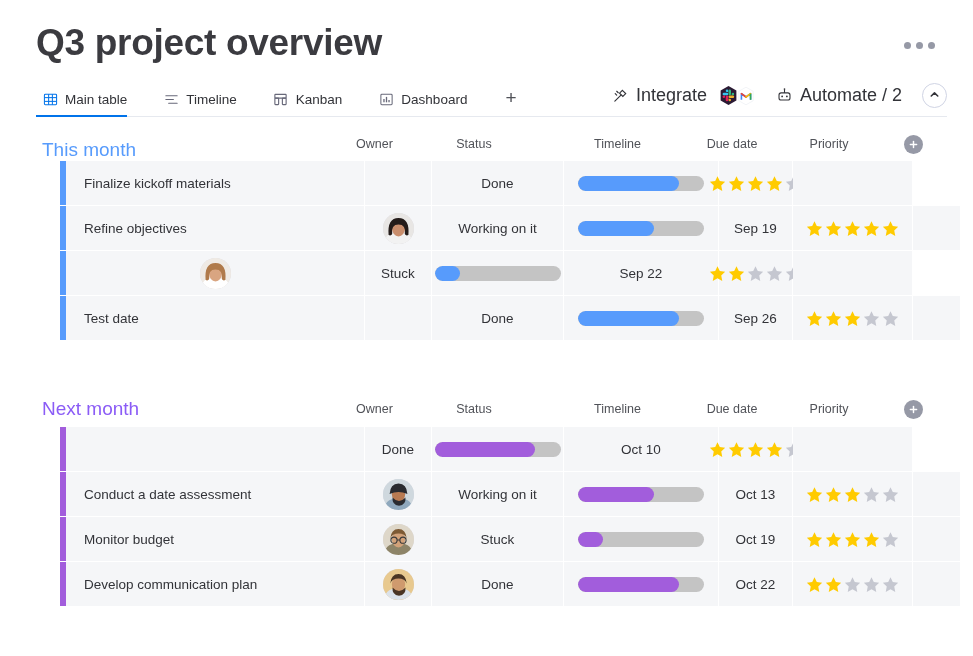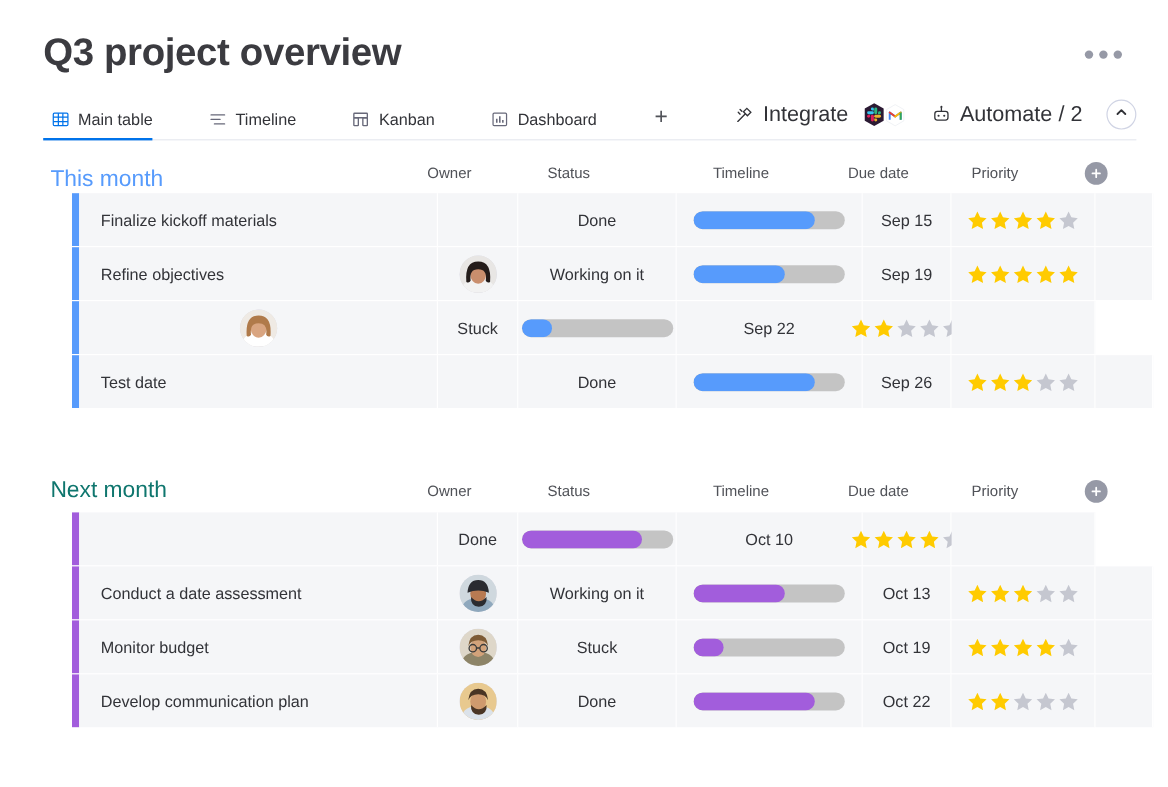--- a/index.html
+++ b/index.html
@@ -8,36 +8,36 @@
     background:#ffffff;
     font-family:"Liberation Sans", sans-serif;
     color:#323338;
     overflow:hidden;
   }
   .page{position:relative;width:973px;height:656px;}
 
   
   .board-header{position:absolute;left:36px;top:22px;right:26px;height:46px;}
   .board-title{
-    font-size:32px;font-weight:700;color:#3b3b40;letter-spacing:-0.3px;
+    font-size:37px;font-weight:700;color:#3b3b40;letter-spacing:-0.3px;
     line-height:42px;margin:0;
   }
   .more-menu{
     position:absolute;right:8px;top:16px;display:flex;gap:5px;
     cursor:pointer;padding:4px;
   }
   .more-menu i{width:7px;height:7px;border-radius:50%;background:#9699a6;display:block;}
 
   
   .tabbar{
     position:absolute;left:36px;top:82px;right:26px;height:34px;
     border-bottom:1px solid #e6e9ef;
     display:flex;align-items:flex-end;
   }
-  .tabs{display:flex;align-items:flex-end;gap:12px;margin-top:28px;}
+  .tabs{display:flex;align-items:flex-end;gap:2px;margin-top:28px;}
   .tab{
     display:flex;align-items:center;gap:7px;
     padding:0 14px 9px 6px;font-size:13.5px;color:#323338;
     cursor:pointer;position:relative;margin-right:14px;
   }
   .tab.active{color:#323338;font-weight:400;}
   .tab.active::after{
     content:"";position:absolute;left:0;right:14px;bottom:-1px;height:2px;background:#0073ea;
   }
   .tab-icon{width:16px;height:16px;display:inline-flex;align-items:center;justify-content:center;color:#676879;}
@@ -59,21 +59,21 @@
   }
 
   
   .group{position:absolute;left:36px;width:901px;}
   .group-1{top:126px;}
   .group-2{top:392px;}
 
   .group-head{display:flex;align-items:center;height:34px;}
   .group-title{font-size:19px;font-weight:400;line-height:24px;}
   .g1 .group-title{color:#579bfc;margin-top:12px;}
-  .g2 .group-title{color:#0f766e;}
+  .g2 .group-title{color:#8b5cf6;}
 
   .col-head{
     font-size:12.5px;color:#505258;text-align:center;
     display:flex;align-items:center;justify-content:center;height:34px;
   }
   .add-col{
     width:19px;height:19px;border-radius:50%;background:#9699a6;
     display:flex;align-items:center;justify-content:center;cursor:pointer;
   }
   .add-col svg{display:block;}
@@ -280,21 +280,20 @@
         <div class="row grid">
           <div class="cell accent"></div>
           <div class="cell cell-name">Finalize kickoff materials</div>
           <div class="cell cell-owner"></div>
           <div class="cell cell-status status-done">Done</div>
           <div class="cell cell-timeline">
          <div class="bar-track">
            <div class="bar-fill" style="width:80%"></div>
          </div>
        </div>
-          <div class="cell cell-due">Sep 15</div>
           <div class="cell cell-priority">
             <div class="stars">
               <svg viewBox="0 0 20 20">
       <polygon class="star-on" points="10,1.4 12.7,7.2 19,8 14.4,12.4 15.6,18.7 10,15.6 4.4,18.7 5.6,12.4 1,8 7.3,7.2"></polygon>
               </svg>
               <svg viewBox="0 0 20 20">
       <polygon class="star-on" points="10,1.4 12.7,7.2 19,8 14.4,12.4 15.6,18.7 10,15.6 4.4,18.7 5.6,12.4 1,8 7.3,7.2"></polygon>
               </svg>
               <svg viewBox="0 0 20 20">
       <polygon class="star-on" points="10,1.4 12.7,7.2 19,8 14.4,12.4 15.6,18.7 10,15.6 4.4,18.7 5.6,12.4 1,8 7.3,7.2"></polygon>

